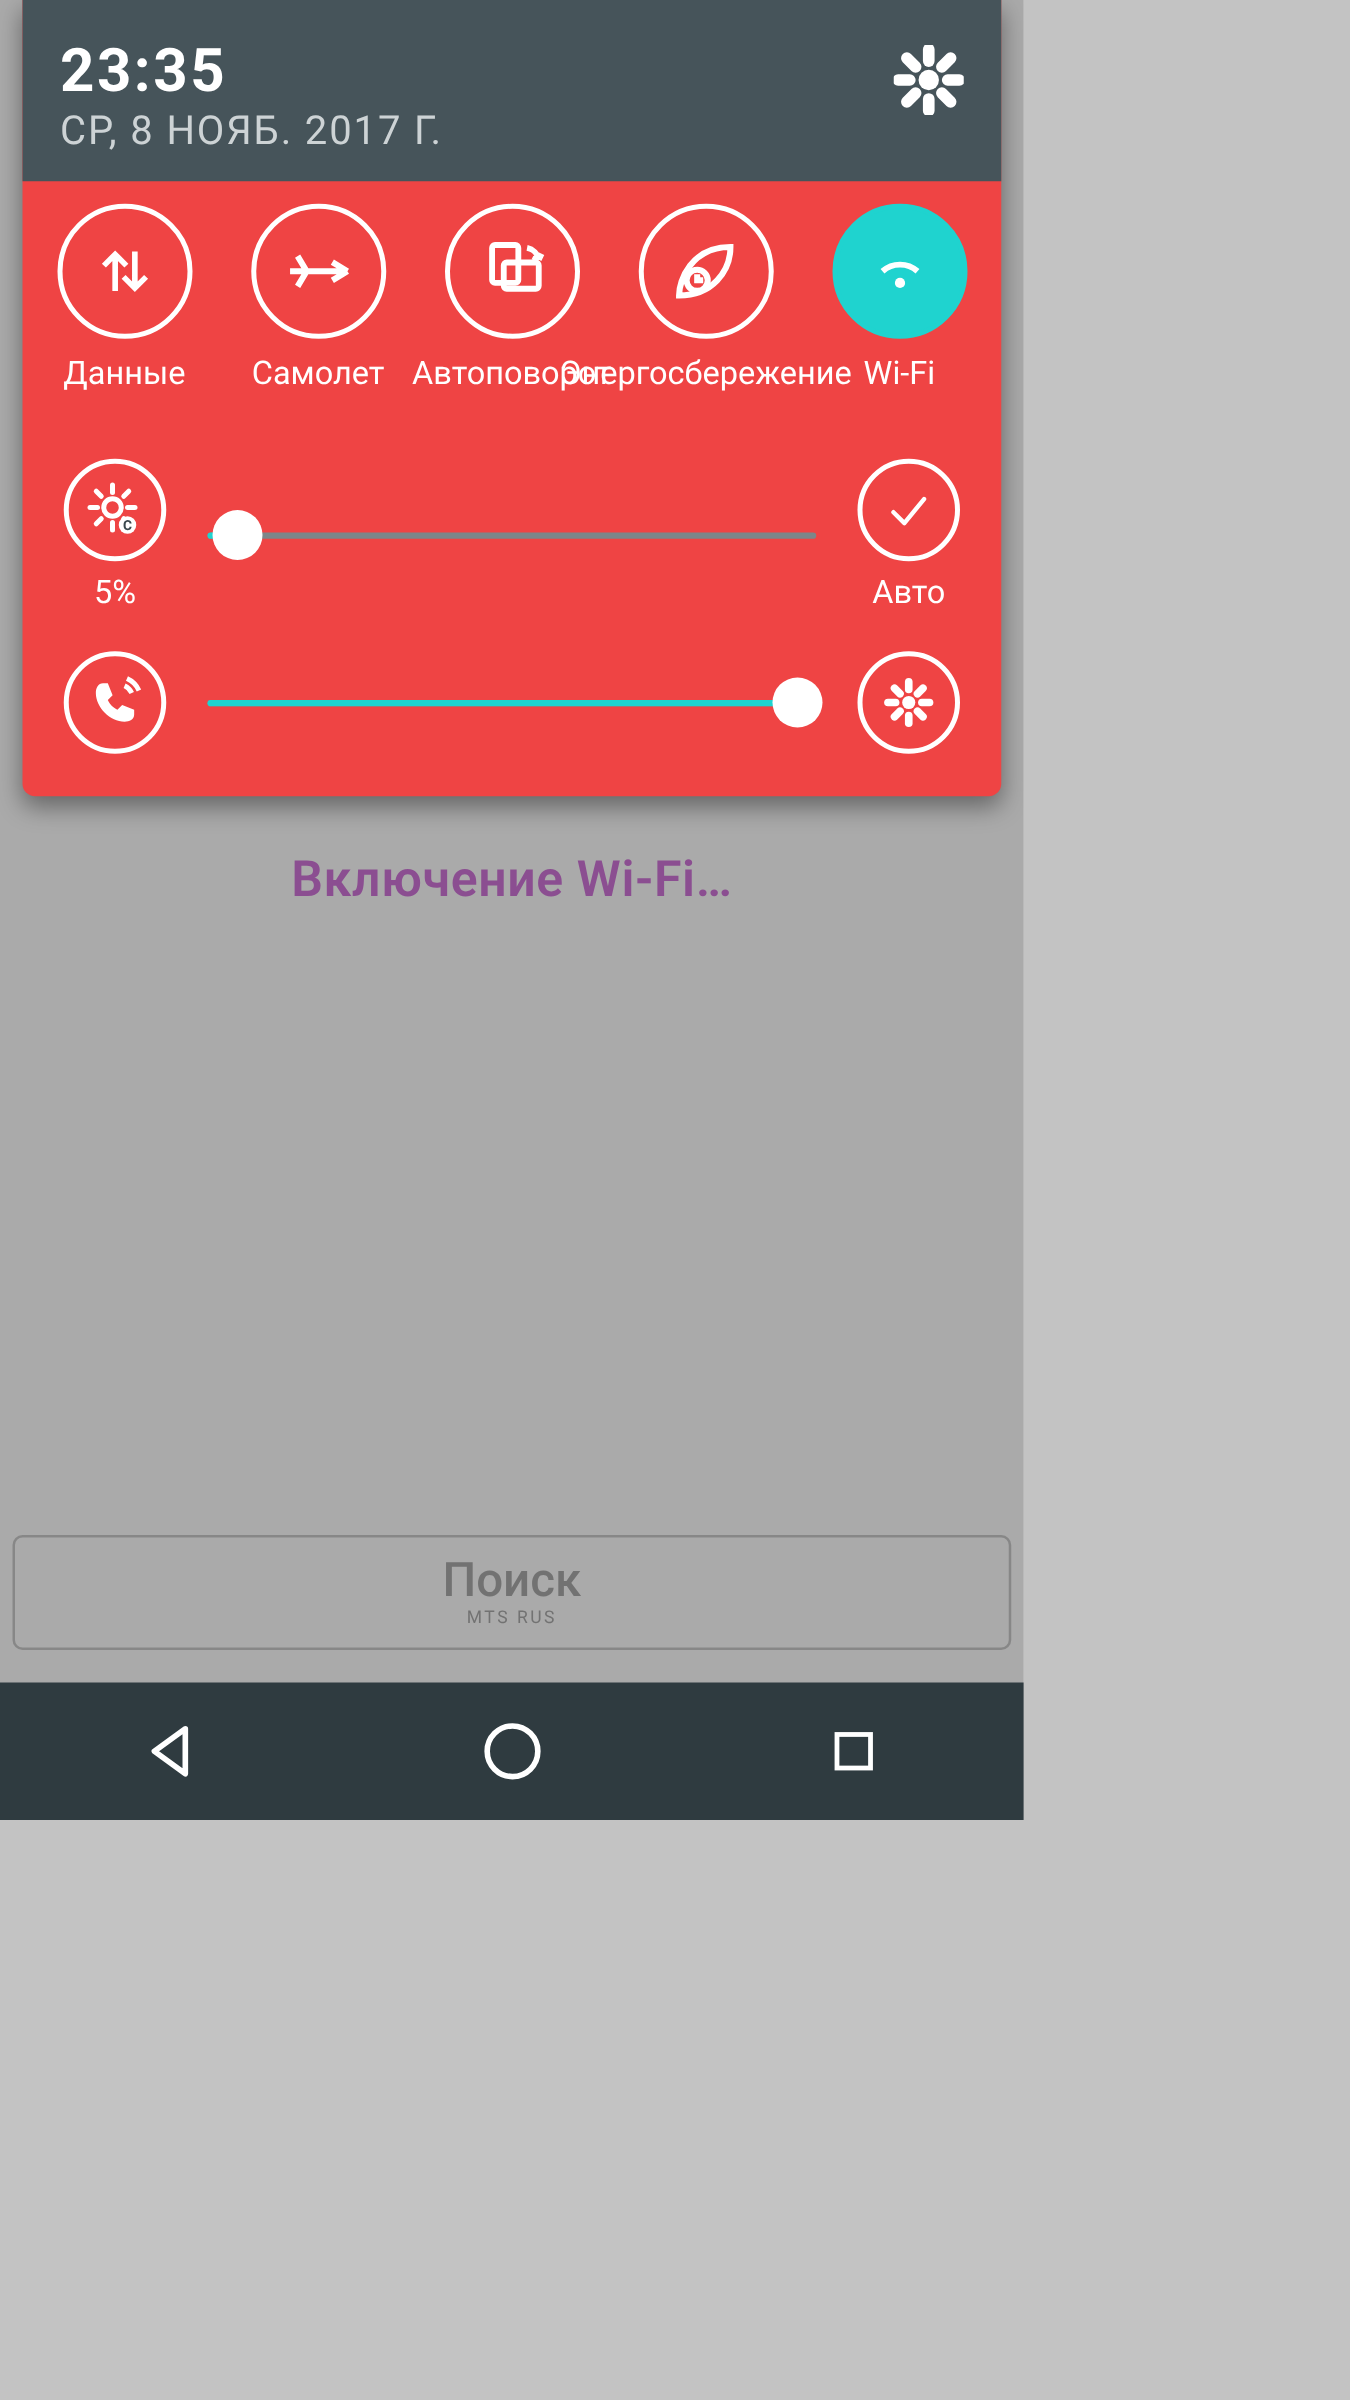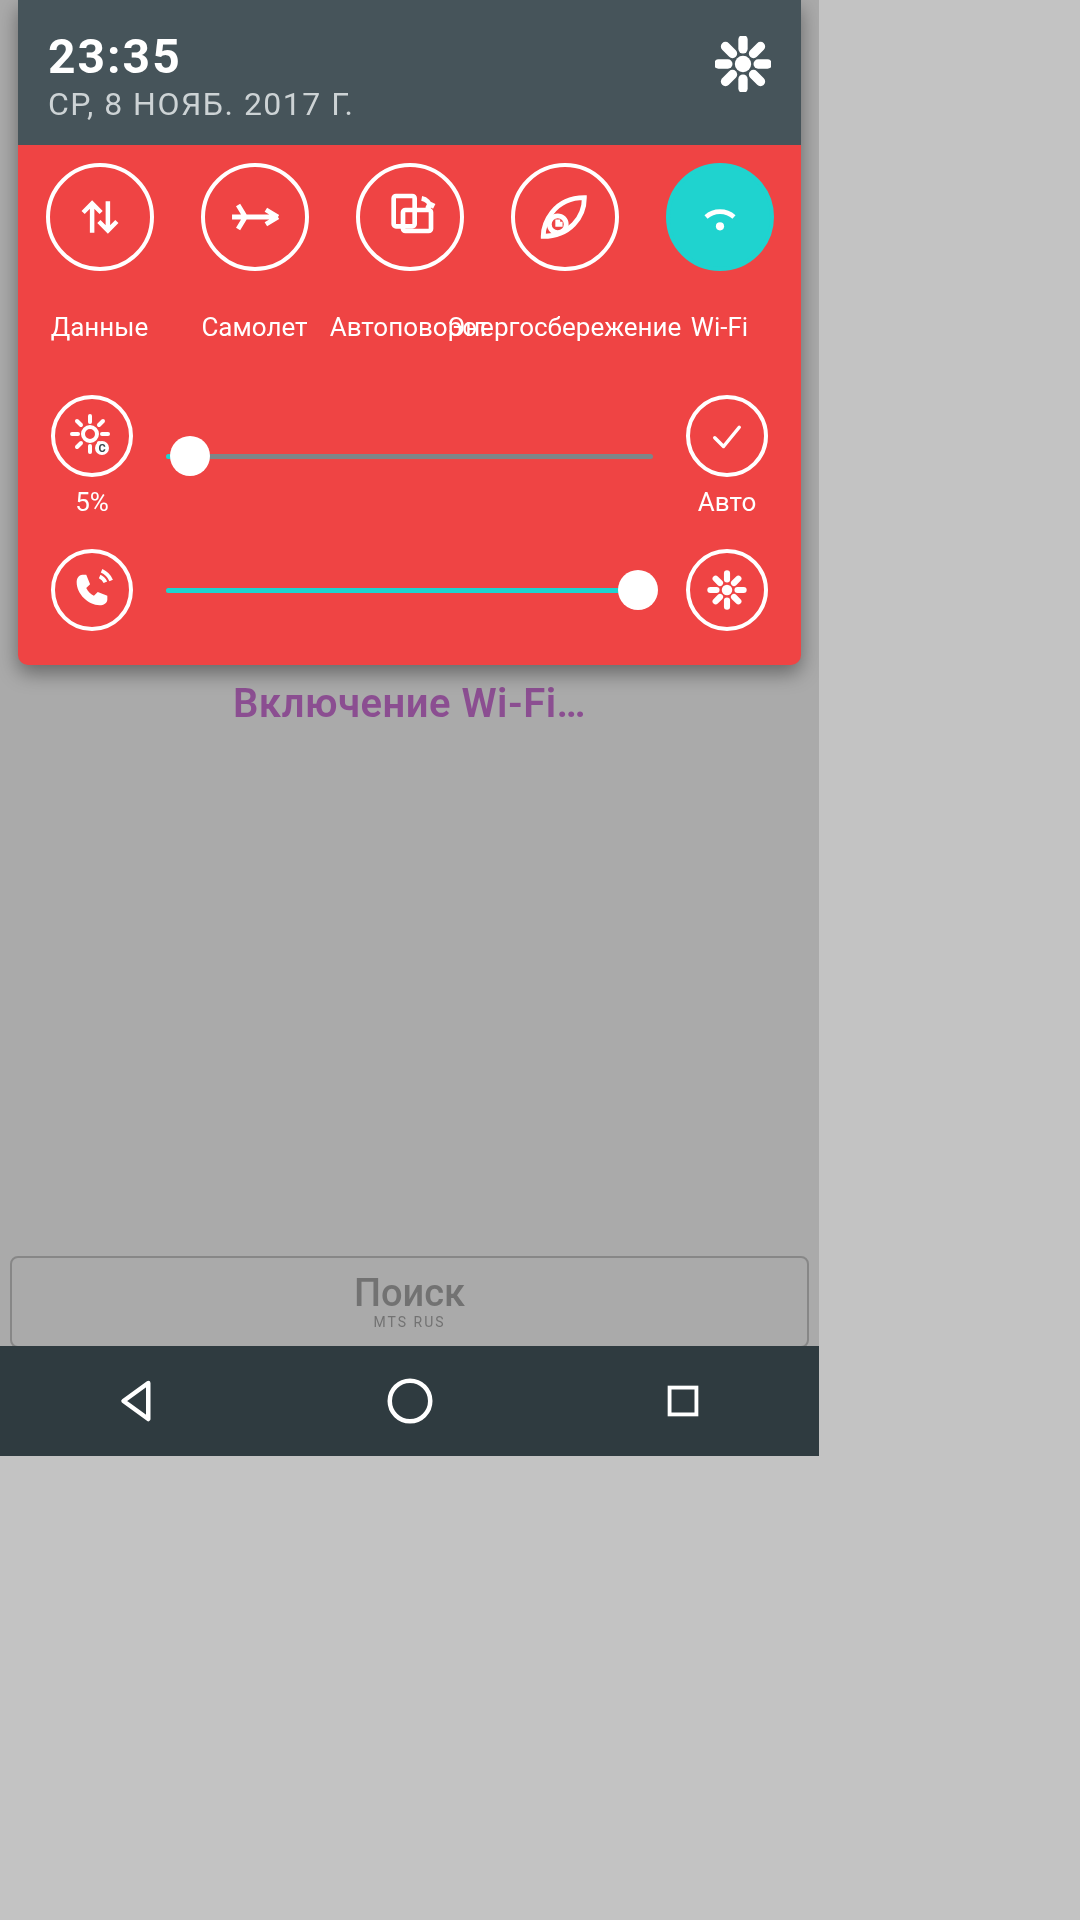--- a/index.html
+++ b/index.html
@@ -33,21 +33,21 @@
     top: 680px;
     text-align: center;
     font-size: 40px;
     font-weight: 600;
     color: #a21caf;
     letter-spacing: 0.5px;
   }
   .search-bar {
     position: absolute;
     left: 10px; right: 10px;
-    bottom: 108px;
+    bottom: 136px;
     height: 92px;
     border: 2px solid #9a9a9a;
     border-radius: 8px;
     display: flex;
     flex-direction: column;
     align-items: center;
     justify-content: center;
     color: #6c6c6c;
   }
   .search-bar .search-label { font-size: 38px; font-weight: 500; line-height: 1; }
@@ -95,21 +95,20 @@
     justify-content: space-around;
     align-items: flex-start;
     padding: 18px 4px 10px 4px;
   }
   .tile {
     width: 152px;
     display: flex;
     flex-direction: column;
     align-items: center;
     text-align: center;
-    gap: 28px;
   }
   .tile .circle {
     width: 108px; height: 108px;
     border: 4px solid #fff;
     border-radius: 50%;
     display: flex; align-items: center; justify-content: center;
   }
   .tile.active .circle {
     background: #1fd3cf;
     border-color: #1fd3cf;

